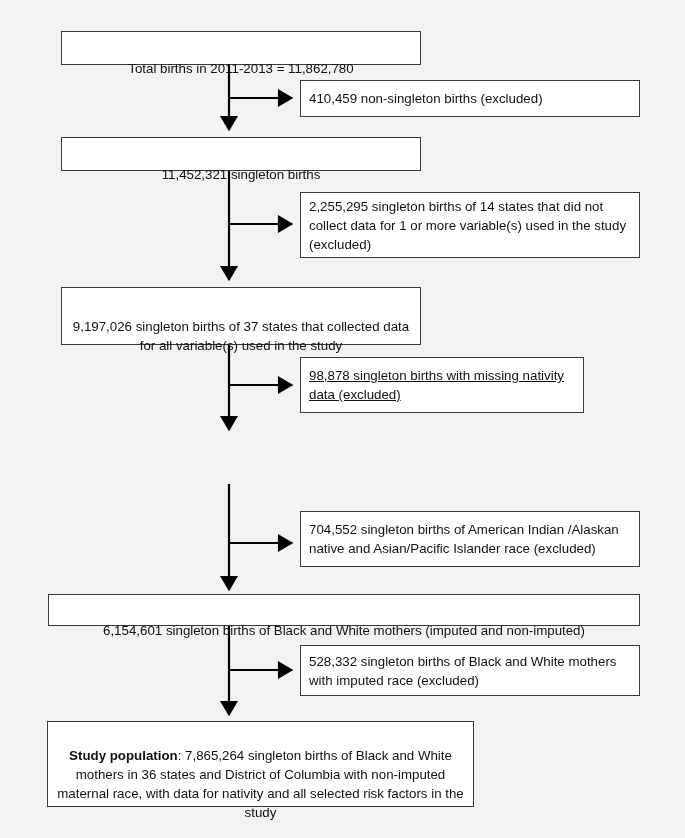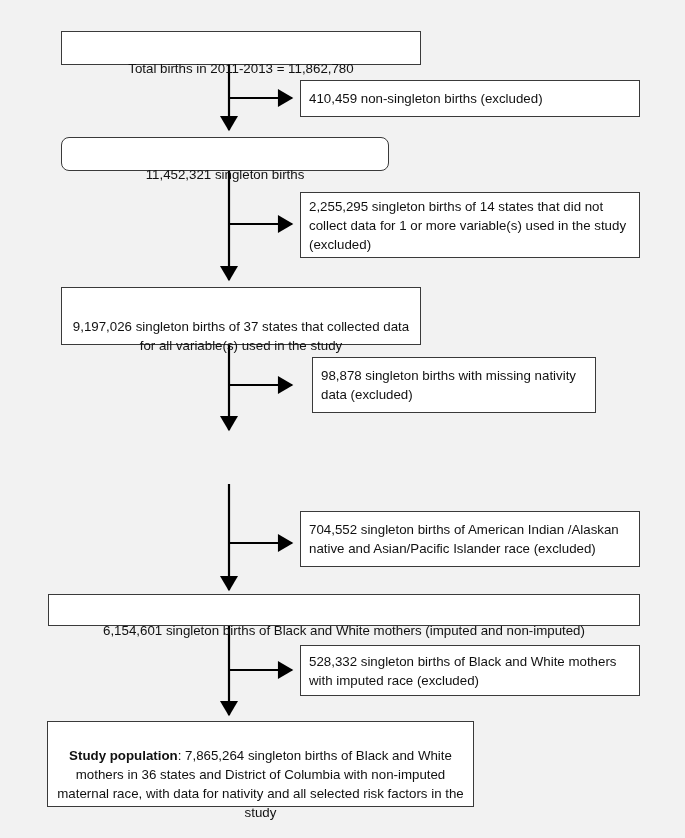--- a/index.html
+++ b/index.html
@@ -77,42 +77,42 @@
 
       <line x1="229" y1="620" x2="229" y2="715" marker-end="url(#arrowDown)"></line>
       <line x1="229" y1="670" x2="292" y2="670" marker-end="url(#arrowRight)"></line>
     </g>
   </svg>
 
   <div class="node center" style="left:61px; top:31px; width:360px; height:34px;">
     <span class="txt">Total births in 2011-2013 = 11,862,780</span>
   </div>
 
-  <div class="node center" style="left:61px; top:137px; width:328px; height:34px;border-radius:8px;">
+  <div class="node center" style="left:61px; top:137px; width:360px; height:34px;">
     <span class="txt">11,452,321 singleton births</span>
   </div>
 
   <div class="node center" style="left:61px; top:287px; width:360px; height:58px;">
     <span class="txt">9,197,026 singleton births of 37 states that collected data for all variable(s) used in the study</span>
   </div>
 
 
   <div class="node center" style="left:48px; top:594px; width:592px; height:32px;">
     <span class="txt">6,154,601 singleton births of Black and White mothers (imputed and non-imputed)</span>
   </div>
 
   <div class="node left" style="left:300px; top:80px; width:340px; height:37px;">
     <span class="txt">410,459 non-singleton births (excluded)</span>
   </div>
 
   <div class="node left" style="left:300px; top:192px; width:340px; height:66px;">
     <span class="txt">2,255,295 singleton births of 14 states that did not collect data for 1 or more variable(s) used in the study (excluded)</span>
   </div>
 
-  <div class="node left" style="left:312px; top:357px; width:284px; height:56px;">
+  <div class="node left" style="left:300px; top:357px; width:284px; height:56px;text-decoration:underline;">
     <span class="txt">98,878 singleton births with missing nativity data (excluded)</span>
   </div>
 
   <div class="node left" style="left:300px; top:511px; width:340px; height:56px;">
     <span class="txt">704,552 singleton births of American Indian /Alaskan native and Asian/Pacific Islander race (excluded)</span>
   </div>
 
   <div class="node left" style="left:300px; top:645px; width:340px; height:51px;">
     <span class="txt">528,332 singleton births of Black and White mothers with imputed race (excluded)</span>
   </div>

